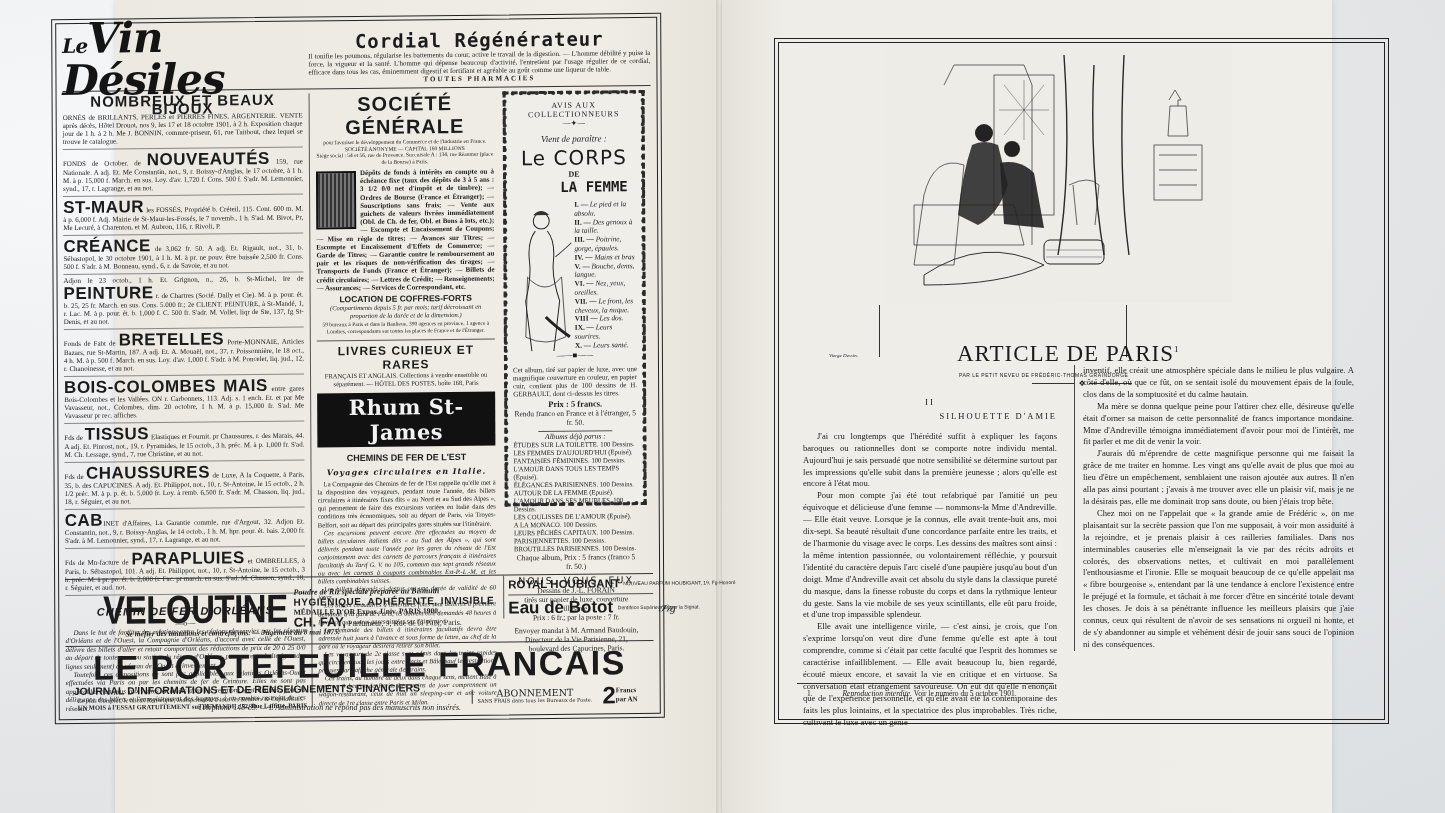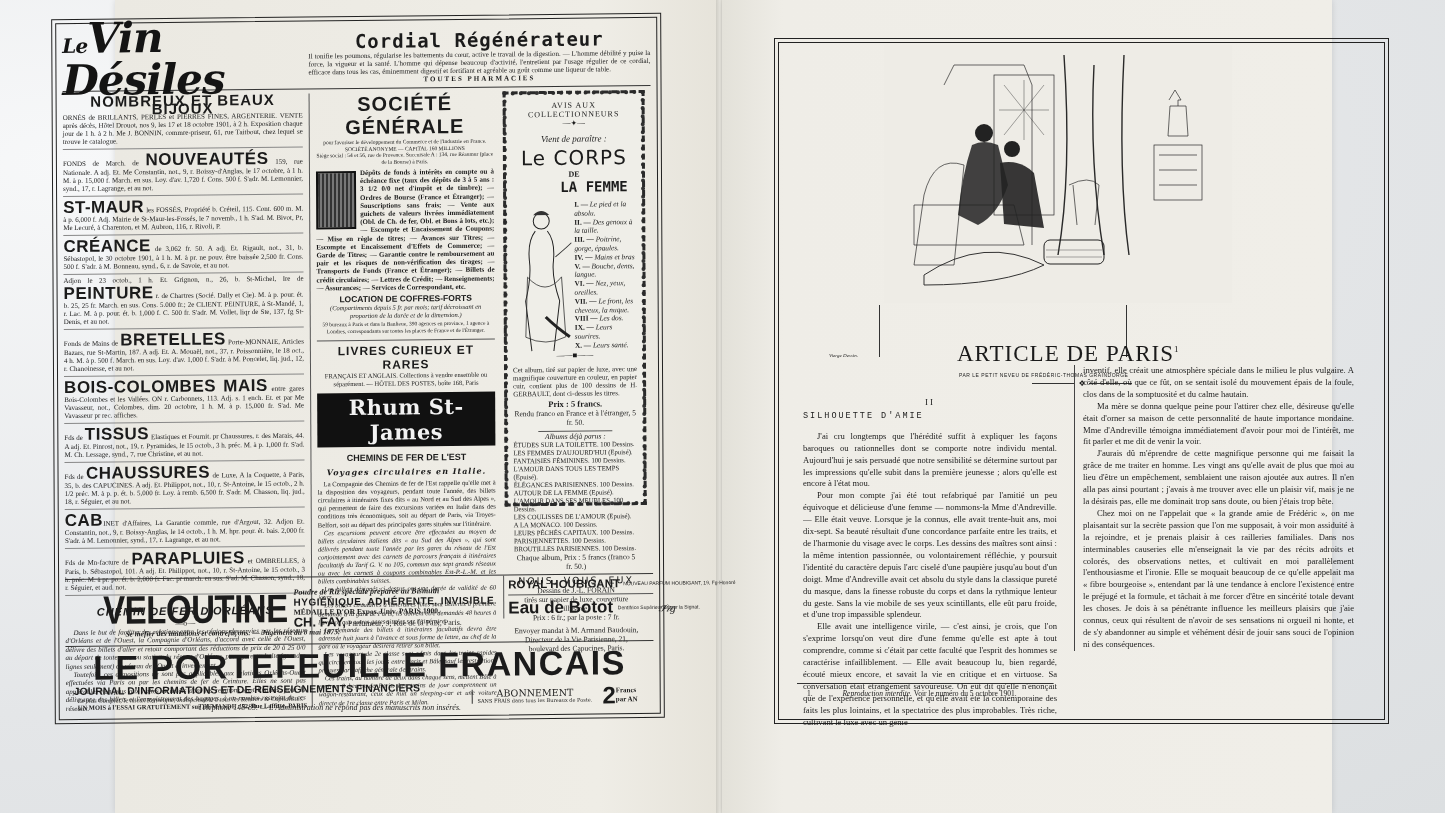--- a/index.html
+++ b/index.html
@@ -109,21 +109,21 @@
   .art-title { position:absolute; left:178px; top:298px; font-family:"Liberation Serif", serif; font-size:23px; letter-spacing:1px; }
   .art-title sup { font-size:9px; }
   .byline { position:absolute; left:180px; top:329px; font-family:"Liberation Sans", sans-serif; font-size:5px; letter-spacing:0.5px; }
   .rule-orn { position:absolute; left:253px; top:340px; width:100px; text-align:center; font-size:8px; border-top:1px solid #333; height:1px; line-height:0; }
   .caption-sig { position:absolute; left:50px; top:310px; font-size:5px; font-style:italic; }
   .art-col { position:absolute; font-size:8.6px; line-height:11.9px; text-align:justify; }
   .art-col p { text-indent:14px; }
   .art-col1 { left:24px; top:354px; width:254px; }
   .art-col2 { left:295px; top:322px; width:280px; border-left:1px solid #444; padding-left:8px; }
   .chap-num { text-align:center; font-size:9px; letter-spacing:2px; }
-  .chap-title { text-align:left; font-family:Liberation Mono, monospace; font-size:8.5px; letter-spacing:2px; margin:2px 0 8px; }
+  .chap-title { text-align:right; font-family:Liberation Serif, serif; font-size:8.5px; letter-spacing:2px; margin:2px 0 8px; }
   .footnote { position:absolute; left:18px; top:640px; width:256px; border-top:1px solid #333; font-size:7.5px; padding-top:5px; padding-left:10px; }
   .footnote i { font-style:italic; font-weight:normal;margin-left:28px; }
 </style>
 </head>
 <body>
 
 <div class="backdrop"></div>
 
 <div class="page left"></div>
 <div class="spine"></div>
@@ -141,33 +141,33 @@
       <div class="sig">TOUTES PHARMACIES</div>
     </div>
   </div>
 
   <div class="col col1">
     <div class="notice">
       <span class="lead">NOMBREUX ET BEAUX BIJOUX</span>
       <span>ORNÉS de BRILLANTS, PERLES et PIERRES FINES, ARGENTERIE. VENTE après décès, Hôtel Drouot, nos 9, les 17 et 18 octobre 1901, à 2 h. Exposition chaque jour de 1 h. à 2 h. Me J. BONNIN, commre-priseur, 61, rue Taitbout, chez lequel se trouve le catalogue.</span>
     </div>
     <div class="notice">
-      <span>FONDS de March. de</span> <span class="big">NOUVEAUTÉS</span> <span>159, rue Nationale. A adj. Et. Me Constantin, not., 9, r. Boissy-d'Anglas, le 17 octobre, à 1 h. M. à p. 15,000 f. March. en sus. Loy. d'av. 1,720 f. Cons. 500 f. S'adr. M. Lemonnier, synd., 17, r. Lagrange, et au not.</span>
+      <span>FONDS de October. de</span> <span class="big">NOUVEAUTÉS</span> <span>159, rue Nationale. A adj. Et. Me Constantin, not., 9, r. Boissy-d'Anglas, le 17 octobre, à 1 h. M. à p. 15,000 f. March. en sus. Loy. d'av. 1,720 f. Cons. 500 f. S'adr. M. Lemonnier, synd., 17, r. Lagrange, et au not.</span>
     </div>
     <div class="notice">
       <span class="big">ST-MAUR</span> <span>les FOSSÉS, Propriété b. Créteil, 115. Cont. 600 m. M. à p. 6,000 f. Adj. Mairie de St-Maur-les-Fossés, le 7 novemb., 1 h. S'ad. M. Bivot, Pr, Me Lecuré, à Charenton, et M. Aubron, 116, r. Rivoli, P.</span>
     </div>
     <div class="notice">
       <span class="big">CRÉANCE</span> <span>de 3,062 fr. 50. A adj. Et. Rigault, not., 31, b. Sébastopol, le 30 octobre 1901, à 1 h. M. à pr. ne pouv. être baissée 2,500 fr. Cons. 500 f. S'adr. à M. Bonneau, synd., 6, r. de Savoie, et au not.</span>
     </div>
     <div class="notice">
       <span>Adjon le 23 octob., 1 h. Et. Grignon, n., 26, b. St-Michel, Ire de</span> <span class="big">PEINTURE</span> <span>r. de Chartres (Socié. Dally et Cie). M. à p. pour. ét. b. 25, 25 fr. March. en sus. Cons. 5.000 fr.; 2e CLIENT. PEINTURE, à St-Mandé, 1, r. Lac. M. à p. pour. ét. b. 1,000 f. C. 500 fr. S'adr. M. Vollet, liqr de Ste, 137, fg St-Denis, et au not.</span>
     </div>
     <div class="notice">
-      <span>Fonds de Mains de</span> <span class="big">BRETELLES</span> <span>Porte-MONNAIE, Articles Bazars, rue St-Martin, 187. A adj. Et. A. Mouaël, not., 37, r. Poissonnière, le 18 oct., 4 h. M. à p. 500 f. March. en sus. Loy. d'av. 1,000 f. S'adr. à M. Poncelet, liq. jud., 12, r. Chanoinesse, et au not.</span>
+      <span>Fonds de Fabt de</span> <span class="big">BRETELLES</span> <span>Porte-MONNAIE, Articles Bazars, rue St-Martin, 187. A adj. Et. A. Mouaël, not., 37, r. Poissonnière, le 18 oct., 4 h. M. à p. 500 f. March. en sus. Loy. d'av. 1,000 f. S'adr. à M. Poncelet, liq. jud., 12, r. Chanoinesse, et au not.</span>
     </div>
     <div class="notice">
       <span class="big">BOIS-COLOMBES MAIS</span> <span>entre gares Bois-Colombes et les Vallées. ON r. Carbonnets, 113. Adj. s. 1 ench. Et. et par Me Vavasseur, not., Colombes, dim. 20 octobre, 1 h. M. à p. 15,000 fr. S'ad. Me Vavasseur pr rec. affiches.</span>
     </div>
     <div class="notice">
       <span>Fds de</span> <span class="big">TISSUS</span> <span>Elastiques et Fournit. pr Chaussures, r. des Marais, 44. A adj. Et. Pinrost, not., 19, r. Pyramides, le 15 octob., 3 h. préc. M. à p. 1,000 fr. S'ad. M. Ch. Lessage, synd., 7, rue Christine, et au not.</span>
     </div>
     <div class="notice">
       <span>Fds de</span> <span class="big">CHAUSSURES</span> <span>de Luxe, A la Coquette, à Paris, 35, b. des CAPUCINES. A adj. Et. Philippot, not., 10, r. St-Antoine, le 15 octob., 2 h. 1/2 préc. M. à p. p. ét. b. 5,000 fr. Loy. à remb. 6,500 fr. S'adr. M. Chasson, liq. jud., 18, r. Séguier, et au not.</span>
     </div>
@@ -331,20 +331,20 @@
 
   <div class="art-col art-col1">
     <div class="chap-num">II</div>
     <div class="chap-title">SILHOUETTE D'AMIE</div>
     <p>J'ai cru longtemps que l'hérédité suffit à expliquer les façons baroques ou rationnelles dont se comporte notre individu mental. Aujourd'hui je sais persuadé que notre sensibilité se détermine surtout par les impressions qu'elle subit dans la première jeunesse ; alors qu'elle est encore à l'état mou.</p>
     <p>Pour mon compte j'ai été tout refabriqué par l'amitié un peu équivoque et délicieuse d'une femme — nommons-la Mme d'Andreville. — Elle était veuve. Lorsque je la connus, elle avait trente-huit ans, moi dix-sept. Sa beauté résultait d'une concordance parfaite entre les traits, et de l'harmonie du visage avec le corps. Les dessins des maîtres sont ainsi : la même intention passionnée, ou volontairement réfléchie, y poursuit l'identité du caractère depuis l'arc ciselé d'une paupière jusqu'au bout d'un doigt. Mme d'Andreville avait cet absolu du style dans la classique pureté du masque, dans la finesse robuste du corps et dans la rythmique lenteur du geste. Sans la vie mobile de ses yeux scintillants, elle eût paru froide, et d'une trop impassible splendeur.</p>
     <p>Elle avait une intelligence virile, — c'est ainsi, je crois, que l'on s'exprime lorsqu'on veut dire d'une femme qu'elle est apte à tout comprendre, comme si c'était par cette faculté que l'esprit des hommes se caractérise infailliblement. — Elle avait beaucoup lu, bien regardé, écouté mieux encore, et savait la vie en critique et en virtuose. Sa conversation était étrangement savoureuse. On eût dit qu'elle n'énonçait que de l'expérience personnelle, et qu'elle avait été la contemporaine des faits les plus lointains, et la spectatrice des plus improbables. Très riche, cultivant le luxe avec un génie</p>
   </div>
   <div class="art-col art-col2">
     <p style="text-indent:0">inventif, elle créait une atmosphère spéciale dans le milieu le plus vulgaire. A côté d'elle, où que ce fût, on se sentait isolé du mouvement épais de la foule, clos dans de la somptuosité et du calme hautain.</p>
-    <p>Ma mère se donna quelque peine pour l'attirer chez elle, désireuse qu'elle était d'orner sa maison de cette personnalité de haute importance mondaine. Mme d'Andreville témoigna immédiatement d'avoir pour moi de l'intérêt, me fit parler et me dit de venir la voir.</p>
+    <p>Ma mère se donna quelque peine pour l'attirer chez elle, désireuse qu'elle était d'orner sa maison de cette personnalité de francs importance mondaine. Mme d'Andreville témoigna immédiatement d'avoir pour moi de l'intérêt, me fit parler et me dit de venir la voir.</p>
     <p>J'aurais dû m'éprendre de cette magnifique personne qui me faisait la grâce de me traiter en homme. Les vingt ans qu'elle avait de plus que moi au lieu d'être un empêchement, semblaient une raison ajoutée aux autres. Il n'en alla pas ainsi pourtant ; j'avais à me trouver avec elle un plaisir vif, mais je ne la désirais pas, elle me dominait trop sans doute, ou bien j'étais trop bête.</p>
     <p>Chez moi on ne l'appelait que « la grande amie de Frédéric », on me plaisantait sur la secrète passion que l'on me supposait, à voir mon assiduité à la rejoindre, et je prenais plaisir à ces railleries familiales. Dans nos interminables causeries elle m'enseignait la vie par des récits adroits et colorés, des observations nettes, et cultivait en moi parallèlement l'enthousiasme et l'ironie. Elle se moquait beaucoup de ce qu'elle appelait ma « fibre bourgeoise », entendant par là une tendance à enclore l'existence entre le préjugé et la formule, et tâchait à me forcer d'être en sincérité totale devant les choses. Je dois à sa pénétrante influence les meilleurs plaisirs que j'aie connus, ceux qui résultent de n'avoir de ses sensations ni orgueil ni honte, et de s'y abandonner au simple et véhément désir de jouir sans souci de l'opinion ni des conséquences.</p>
   </div>
   <div class="footnote">
     <span>1</span>. <i>Reproduction interdite.</i> <span>Voir le numéro du 5 octobre 1901.</span>
   </div>
 </div>
 
 </body></html>

